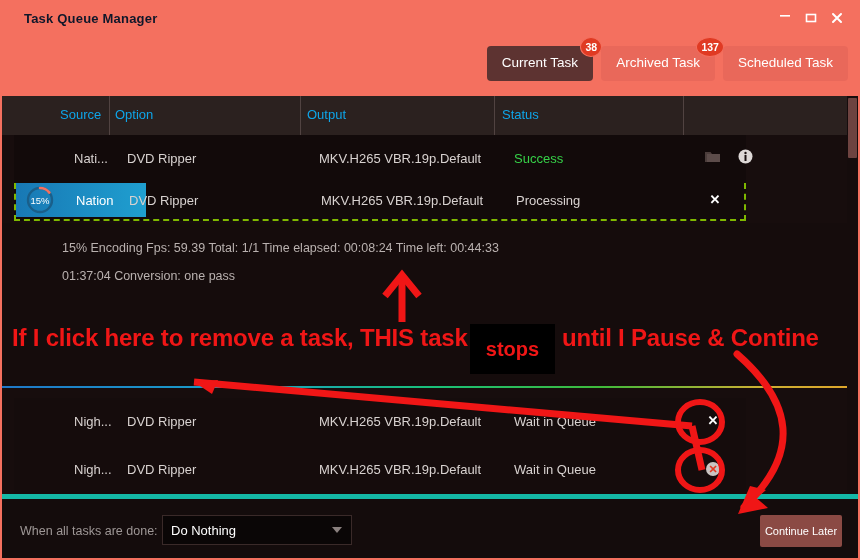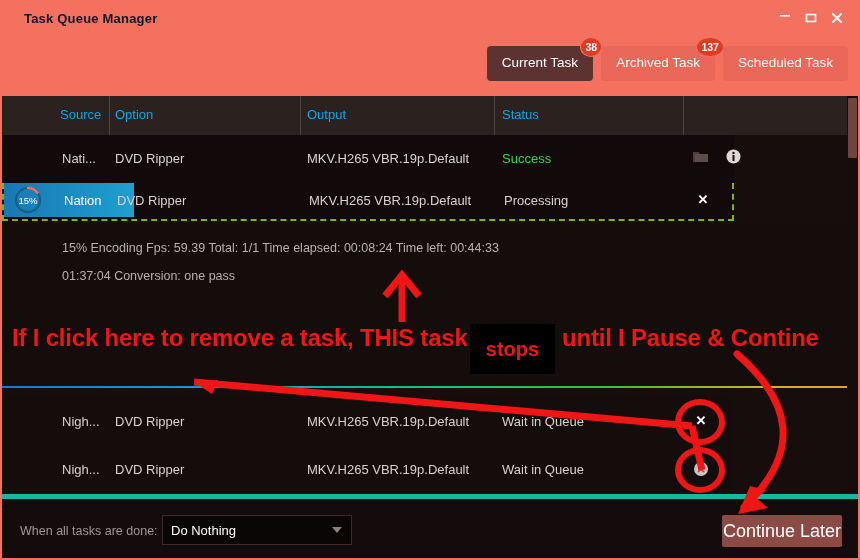--- a/index.html
+++ b/index.html
@@ -80,21 +80,21 @@
   .th{
     position:absolute; top:11px;
     color:#0ea5e9;
     white-space:nowrap;
   }
   .vdiv{
     position:absolute; top:0; width:1px; height:39px; background:#514341;
   }
 
   .row{
-    position:absolute; left:0; width:732px; height:48px;
+    position:absolute; left:12px; width:732px; height:48px;
     color:#d8d2d0; font-size:13px;
   }
   .row .cell{
     position:absolute; top:16px; white-space:nowrap;
   }
   .c-source{ left:60px; }
   .c-option{ left:113px; }
   .c-output{ left:305px; }
   .c-status{ left:500px; }
 
@@ -190,22 +190,22 @@
   .select .caret{
     position:absolute; right:9px; top:11px;
     width:0;height:0; border-left:5px solid transparent;
     border-right:5px solid transparent; border-top:6px solid #8a807e;
   }
   .btns{
     position:absolute; right:16px; top:16px;
     display:flex; gap:12px;
   }
   .btn{
-    width:120px; height:32px;
-    background:#8b4a44; color:#ffffff; font-size:18px;
+    width:82px; height:32px;
+    background:#8b4a44; color:#ffffff; font-size:11px;
     display:flex; align-items:center; justify-content:center;
     border-radius:2px; cursor:pointer;
   }
 
   
   .anno-layer{
     position:absolute; inset:0; pointer-events:none; z-index:50;
   }
   .anno-text{
     position:absolute; left:10px; top:322px;

